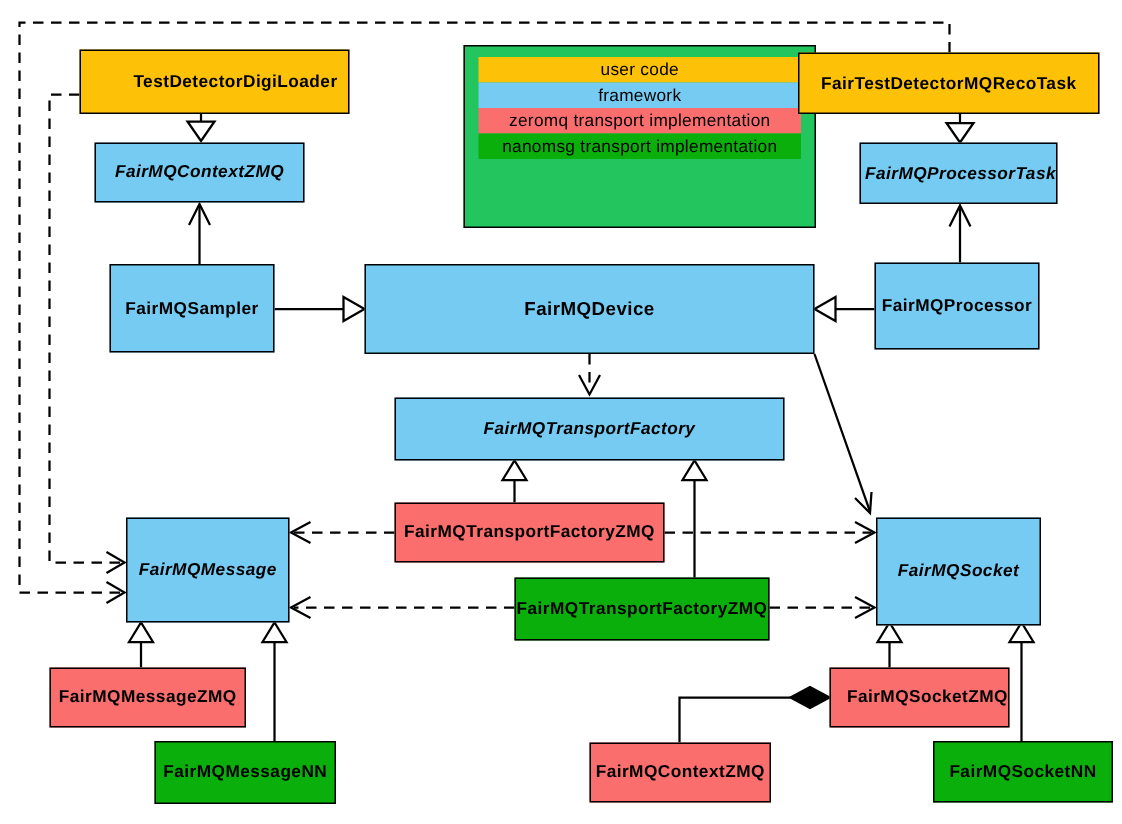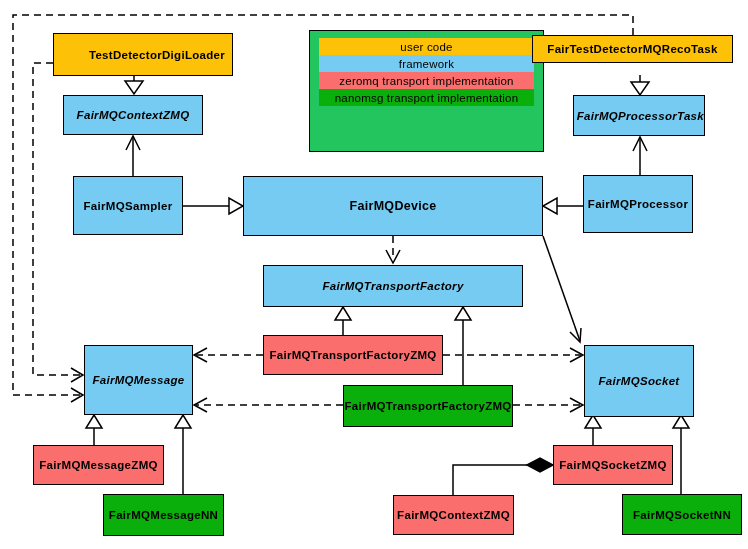--- a/index.html
+++ b/index.html
@@ -159,21 +159,21 @@
     </div>
     <div class="legend-row green">
       <span>nanomsg transport implementation</span>
     </div>
   </div>
 
   <div class="node yellow" style="left:53px;top:33px;width:180px;height:43px;padding-left:28px;">
     <span>TestDetectorDigiLoader</span>
   </div>
 
-  <div class="node yellow" style="left:532px;top:35px;width:201px;height:28px;">
+  <div class="node yellow" style="left:532px;top:35px;width:201px;height:41px;">
     <span>FairTestDetectorMQRecoTask</span>
   </div>
 
   <div class="node blue abstract" style="left:63px;top:95px;width:140px;height:40px;">
     <span>FairMQContextZMQ</span>
   </div>
 
   <div class="node blue abstract" style="left:573px;top:95px;width:132px;height:41px;justify-content:flex-end;">
     <span>FairMQProcessorTask</span>
   </div>
@@ -215,21 +215,21 @@
   </div>
 
   <div class="node green" style="left:103px;top:494px;width:121px;height:42px;">
     <span>FairMQMessageNN</span>
   </div>
 
   <div class="node red" style="left:393px;top:495px;width:121px;height:40px;">
     <span>FairMQContextZMQ</span>
   </div>
 
-  <div class="node red" style="left:553px;top:445px;width:120px;height:40px;">
+  <div class="node red" style="left:553px;top:445px;width:120px;height:40px;justify-content:flex-end;">
     <span>FairMQSocketZMQ</span>
   </div>
 
   <div class="node green" style="left:603px;top:494px;width:120px;height:41px;margin-left:19px;">
     <span>FairMQSocketNN</span>
   </div>
 
 </div>
 
 </body></html>

